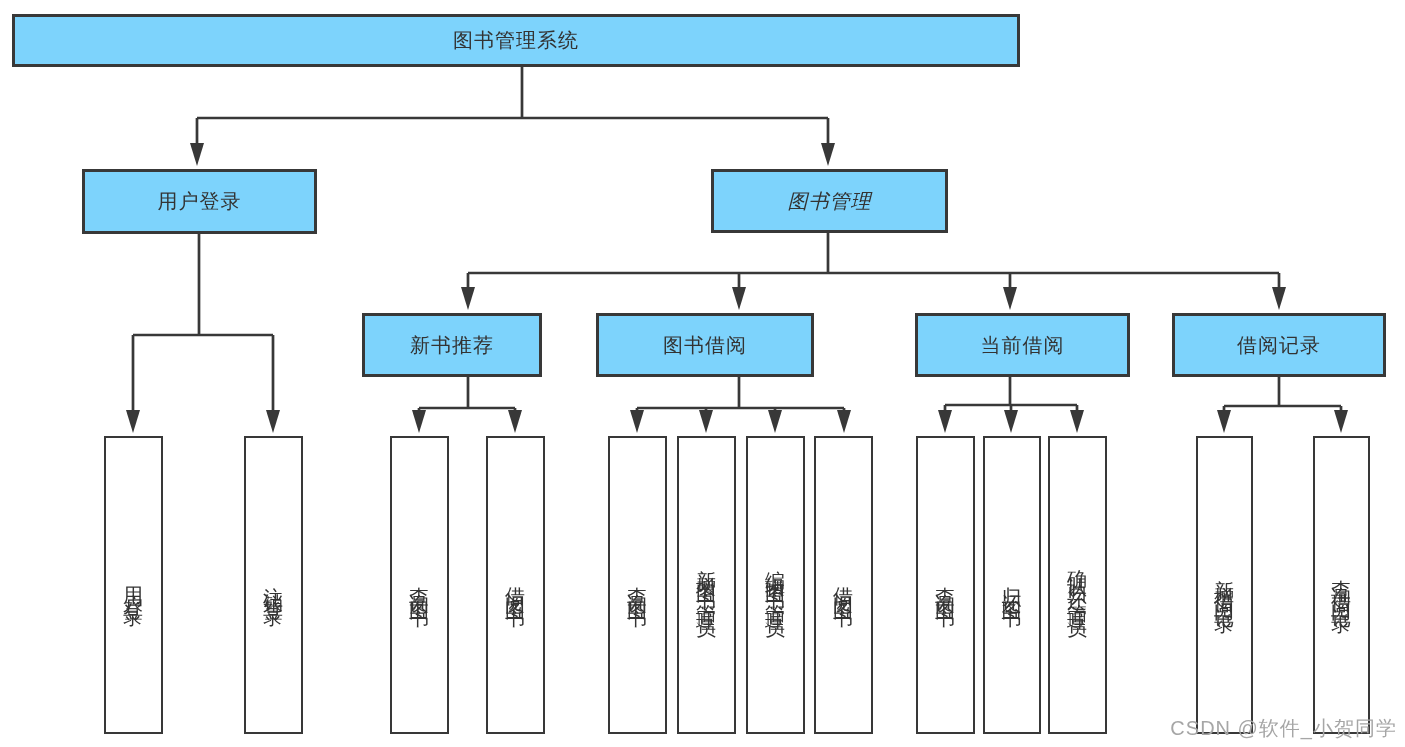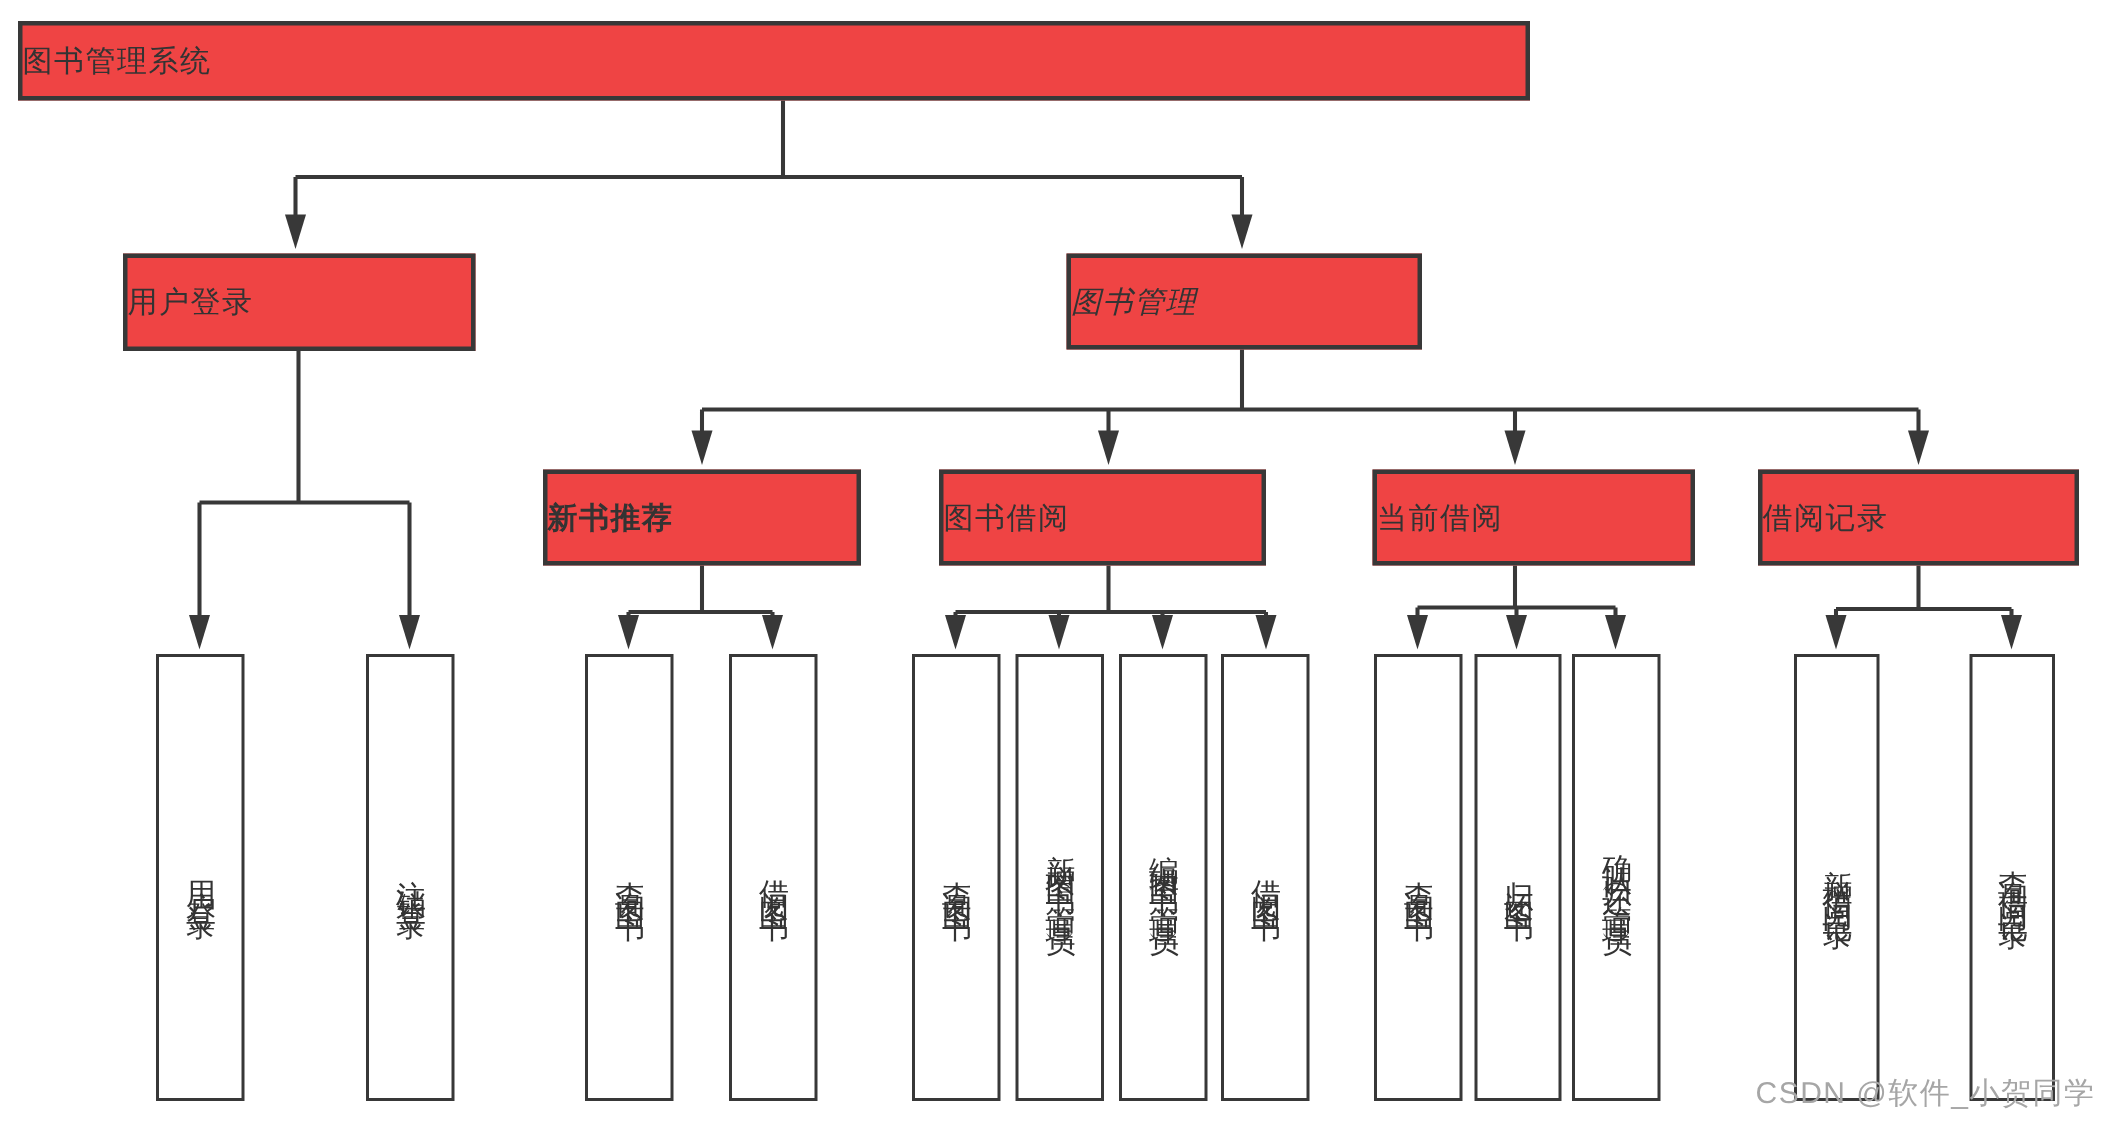--- a/index.html
+++ b/index.html
@@ -21,26 +21,26 @@
   .connectors {
     position: absolute;
     left: 0;
     top: 0;
     width: 1405px;
     height: 747px;
     pointer-events: none;
   }
   .node {
     position: absolute;
-    background: #ef4444;
+    background: #7dd3fc;
     border: 3px solid #383838;
     box-sizing: border-box;
     display: flex;
     align-items: center;
-    justify-content: flex-start;
+    justify-content: center;
     font-size: 20px;
     letter-spacing: 1px;
     color: #333333;
   }
   .leaf {
     position: absolute;
     background: #ffffff;
     border: 2px solid #383838;
     box-sizing: border-box;
     display: flex;
@@ -131,24 +131,24 @@
     <span>图书管理系统</span>
   </div>
 
   <div class="node" style="left:82px; top:169px; width:235px; height:65px;">
     <span>用户登录</span>
   </div>
   <div class="node" style="left:711px; top:169px; width:237px; height:64px;font-style:italic;">
     <span>图书管理</span>
   </div>
 
-  <div class="node" style="left:362px; top:313px; width:212px; height:64px;font-weight:bold;">
+  <div class="node" style="left:362px; top:313px; width:180px; height:64px;">
     <span>新书推荐</span>
   </div>
-  <div class="node" style="left:626px; top:313px; width:218px; height:64px;">
+  <div class="node" style="left:596px; top:313px; width:218px; height:64px;">
     <span>图书借阅</span>
   </div>
   <div class="node" style="left:903px; top:313px; width:215px; height:64px;margin-left:12px;">
     <span>当前借阅</span>
   </div>
   <div class="node" style="left:1172px; top:313px; width:214px; height:64px;">
     <span>借阅记录</span>
   </div>
 
   <div class="leaf" style="left:104px; top:436px; width:59px; height:298px;">

